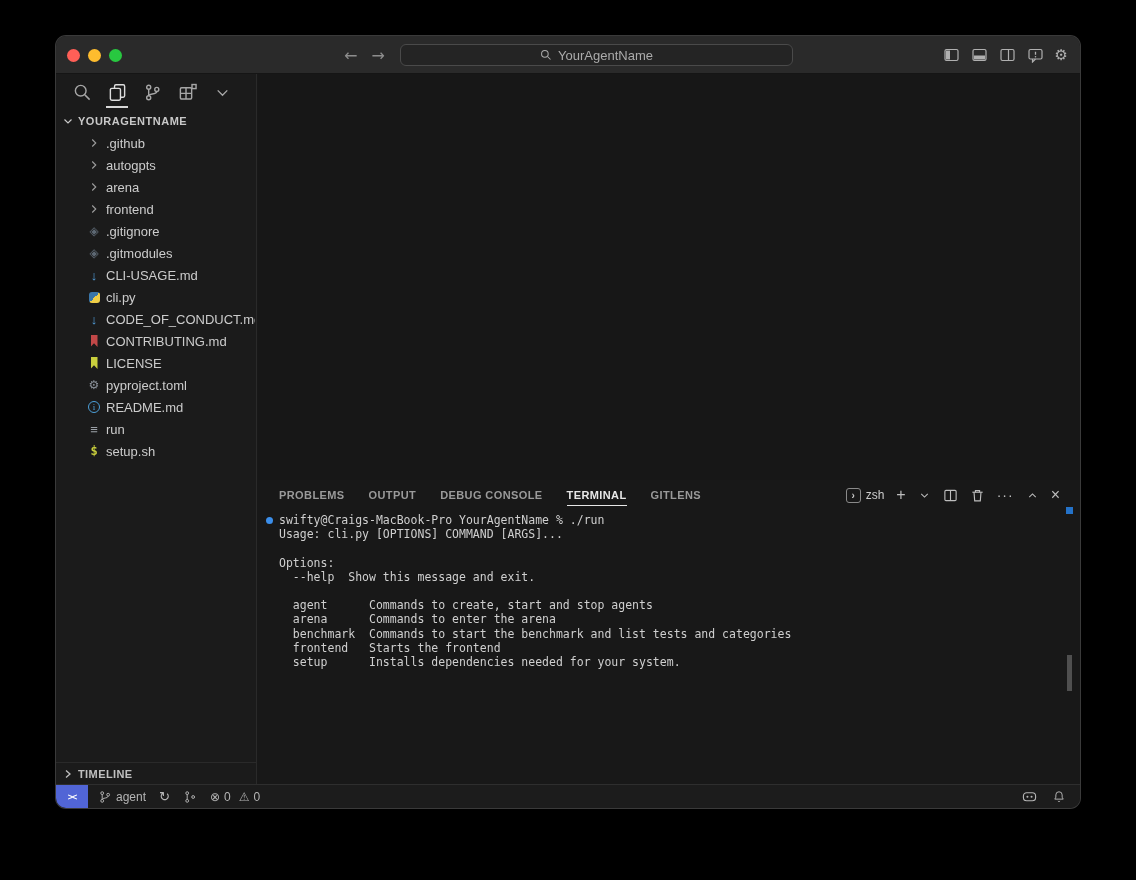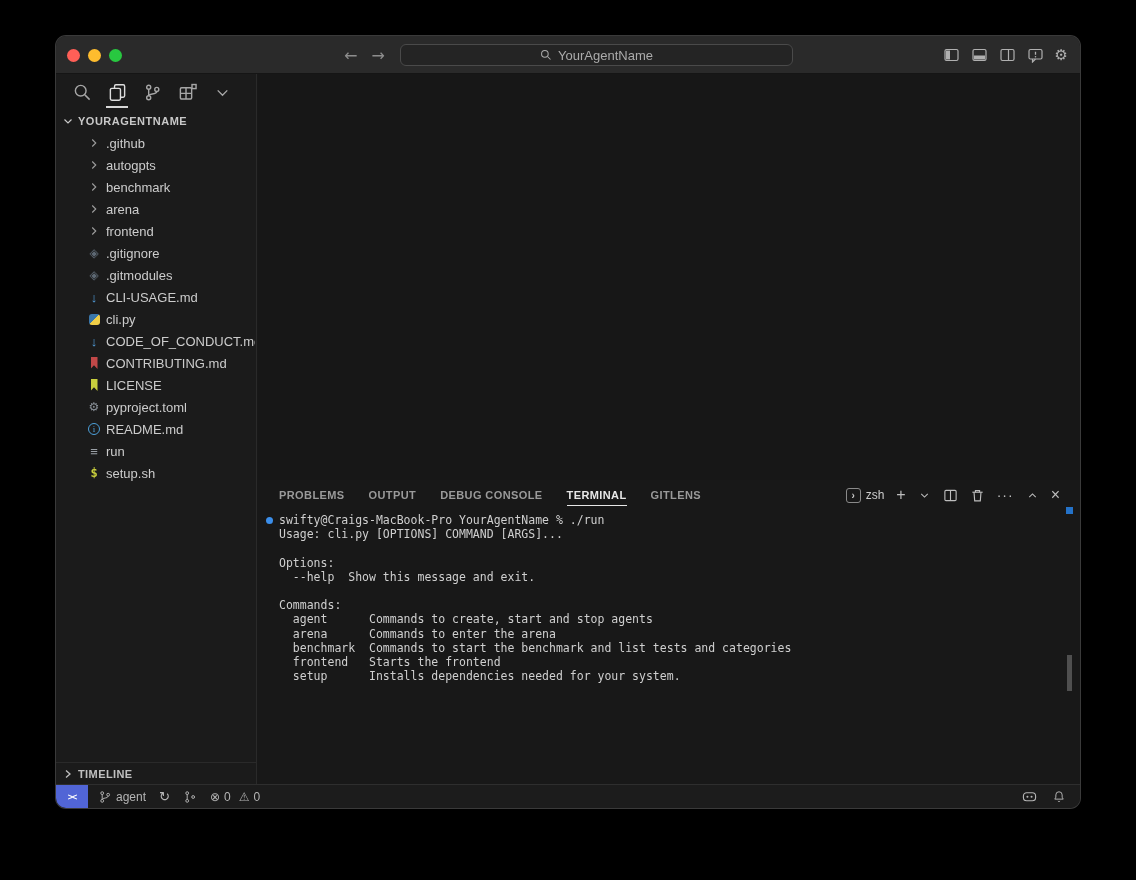--- a/index.html
+++ b/index.html
@@ -220,28 +220,20 @@
             </svg>
           </span>
         <span>autogpts</span>
       </div>
       <div class="row">
         <span class="icx">
             <svg width="14" height="14" viewBox="0 0 16 16">
               <path d="M6 4l4 4-4 4" fill="none" stroke="#9d9d9d" stroke-width="1.3"></path>
             </svg>
           </span>
-        <span>benchmark</span>
-      </div>
-      <div class="row">
-        <span class="icx">
-            <svg width="14" height="14" viewBox="0 0 16 16">
-              <path d="M6 4l4 4-4 4" fill="none" stroke="#9d9d9d" stroke-width="1.3"></path>
-            </svg>
-          </span>
         <span>arena</span>
       </div>
       <div class="row">
         <span class="icx">
             <svg width="14" height="14" viewBox="0 0 16 16">
               <path d="M6 4l4 4-4 4" fill="none" stroke="#9d9d9d" stroke-width="1.3"></path>
             </svg>
           </span>
         <span>frontend</span>
       </div>
@@ -354,21 +346,20 @@
       </div>
     </div>
 
     <div class="term">
       <div class="tline"><span class="dot filled"></span><span>swifty@Craigs-MacBook-Pro YourAgentName % ./run</span></div>
       <div class="tline"><span>Usage: cli.py [OPTIONS] COMMAND [ARGS]...</span></div>
       <div class="tline"><span></span></div>
       <div class="tline"><span>Options:</span></div>
       <div class="tline"><span>  --help  Show this message and exit.</span></div>
       <div class="tline"><span></span></div>
-      <div class="tline"><span>Commands:</span></div>
       <div class="tline"><span>  agent      Commands to create, start and stop agents</span></div>
       <div class="tline"><span>  arena      Commands to enter the arena</span></div>
       <div class="tline"><span>  benchmark  Commands to start the benchmark and list tests and categories</span></div>
       <div class="tline"><span>  frontend   Starts the frontend</span></div>
       <div class="tline"><span>  setup      Installs dependencies needed for your system.</span></div>
     </div>
 
     <div class="mark-blue"></div>
     <div class="scroll-thumb"></div>
   </div>

